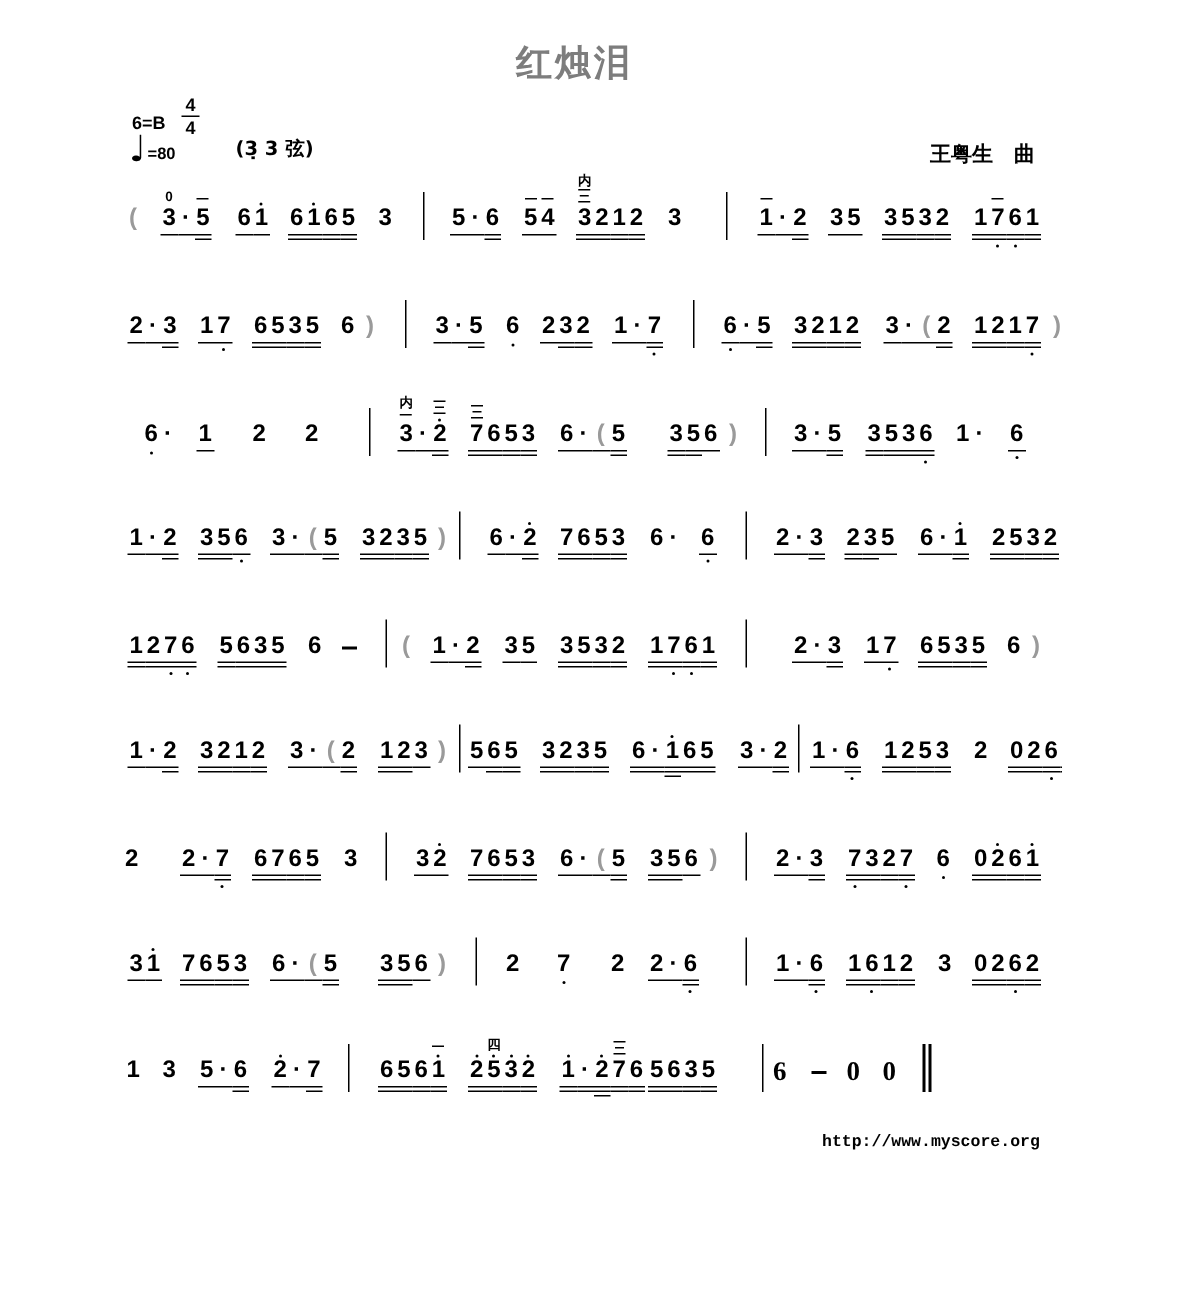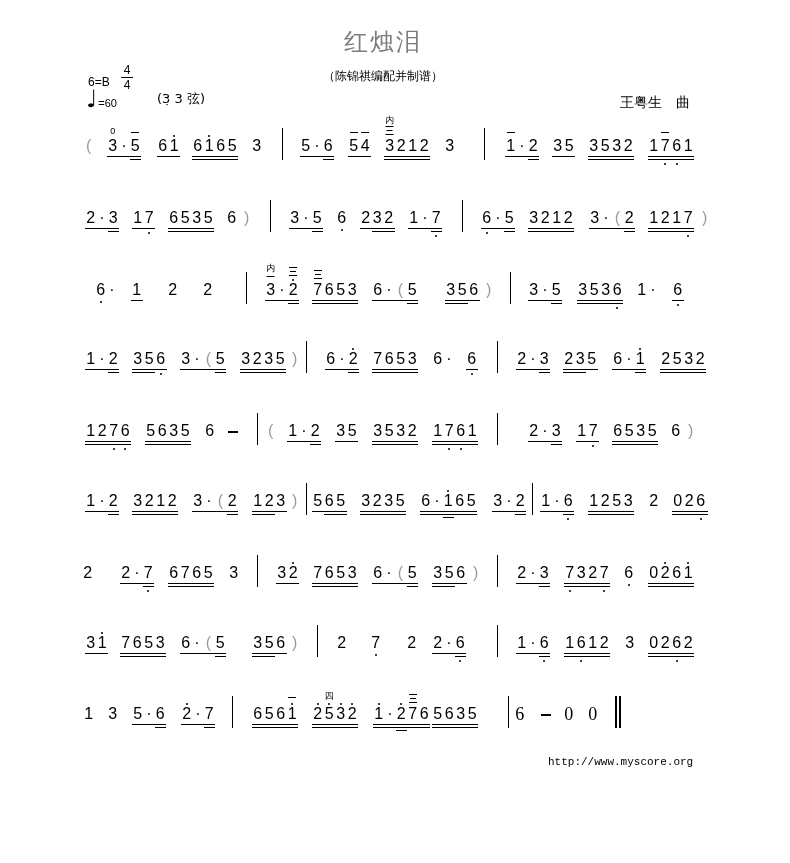--- a/index.html
+++ b/index.html
@@ -1,17 +1,17 @@
 <!DOCTYPE html>
 <html><head>
 <meta charset="utf-8">
 <style>
   html,body{margin:0;padding:0;background:#fff;}
   #page{position:relative;width:708px;height:863px;background:#fff;overflow:hidden;
-        font-family:"Liberation Sans",sans-serif;color:#000;}
+        font-family:"Liberation Sans",sans-serif;color:#000;font-weight:bold;}
   .abs{position:absolute;}
   .title{left:300px;width:166px;top:26px;text-align:center;font-size:24px;color:#7d7d7d;
          font-family:"DejaVu Serif",serif;letter-spacing:2px;}
   .subtitle{left:300px;width:166px;top:68px;text-align:center;font-size:12px;white-space:nowrap;}
   .key{left:88px;top:75px;font-size:12px;}
   .ts{left:121px;top:64px;width:12px;text-align:center;font-size:12px;line-height:12px;}
   .ts .ln{height:1px;background:#000;margin:1px 0;}
   .tempo{left:86px;top:88px;font-size:12px;display:flex;align-items:flex-end;}
   .tempo .sym{font-size:24px;line-height:22px;font-family:"DejaVu Sans",sans-serif;}
   .tempo .val{font-size:11px;margin-left:1px;margin-bottom:1px;}
@@ -37,30 +37,29 @@
   .paren{position:absolute;font-size:16px;line-height:18px;color:#9a9a9a;}
   .dash{position:absolute;width:10px;height:1.5px;background:#000;}
   .final{position:absolute;height:32px;width:8px;}
   .final i{position:absolute;top:0;bottom:0;width:2px;background:#000;}
 </style>
 </head>
 <body>
 
 <div id="page">
   <div class="abs title">红烛泪</div>
-  <div class="abs subtitle">（陈锦祺编配并制谱）</div>
   <div class="abs key">6=B</div>
   <div class="abs ts">
     <div>4</div>
     <div class="ln"></div>
     <div>4</div>
   </div>
   <div class="abs tempo">
     <span class="sym">♩</span>
-    <span class="val">=60</span>
+    <span class="val">=80</span>
   </div>
   <div class="abs tuning">(3̣ 3 弦)</div>
   <div class="abs composer">王粤生　曲</div>
 
   <div id="score">
       <div class="paren" style="left: 86px; top: 137px;">(</div>
       <div class="grp" style="left: 107px; top: 137px;">
         <div class="nt"><span>3</span><div class="ul" style="top: 19px;"></div><div class="ann">
             <div>0</div>
           </div></div>

